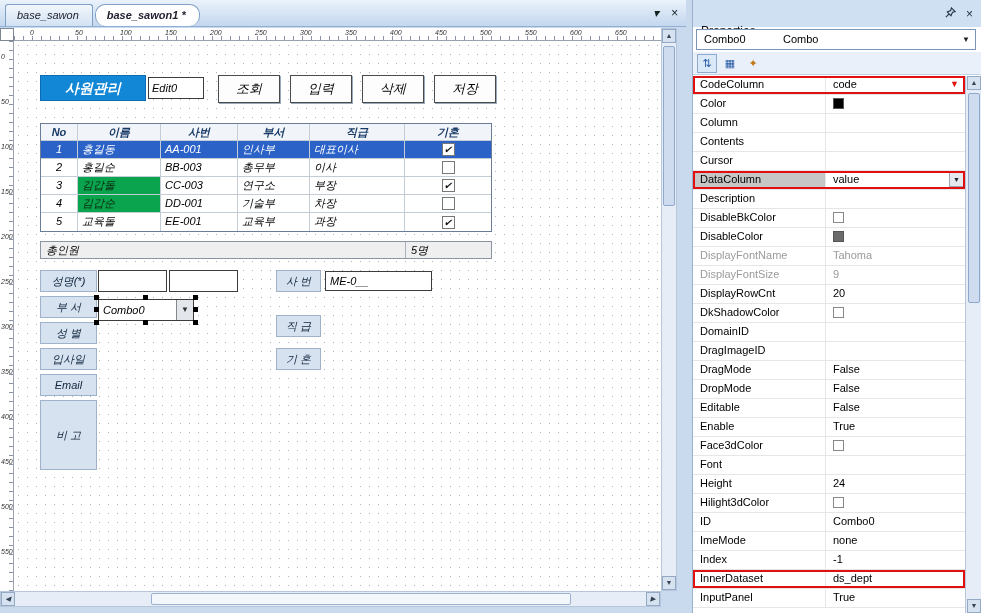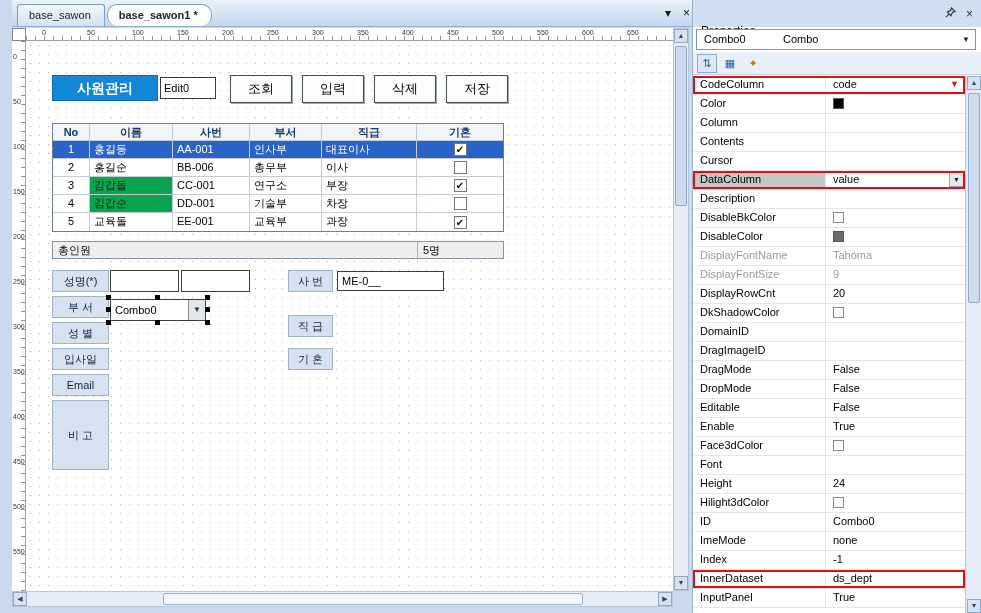--- a/index.html
+++ b/index.html
@@ -1,21 +1,21 @@
 <!DOCTYPE html>
 <html style="--accent: #1287d5; --selrow: #2a62c8; --green: #0aa44e; --hlred: #e01010; --labelbg: #d6e2f0;"><head>
 <meta charset="utf-8">
 <style>
 * { margin:0; padding:0; box-sizing:border-box; }
 html,body { background:#eee; }
 .app { position:relative; width:981px; height:613px; background:#c9daee; overflow:hidden;
        font-family:"Liberation Sans", sans-serif; font-size:11px; color:#000; }
 
 
-.left { position:absolute; left:12px; top:0; width:686px; height:613px; }
+.left { position:absolute; left:0; top:0; width:686px; height:613px;font-style:italic; }
 
 .tabbar { position:absolute; left:0; top:0; width:100%; height:27px;
   background:linear-gradient(#eaf2fb,#c3d7ee); border-bottom:1px solid #8fafd4;
   display:flex; align-items:flex-end; padding-left:5px; }
 .tab { height:22px; line-height:20px; padding:0 13px 0 11px; border:1px solid #7e9fc6; border-bottom:none;
   border-radius:3px 3px 0 0; background:linear-gradient(#f2f7fc,#d2e2f3); margin-right:2px; color:#223; }
 .tab.active { background:#fff; font-weight:bold;border-radius:10px; }
 .tabbar-controls { position:absolute; right:8px; top:6px; display:flex; gap:12px; color:#122; font-size:12px; }
 
 .corner { position:absolute; left:0; top:28px; width:14px; height:13px; background:#fff; border:1px solid #7e8894; }
@@ -200,31 +200,31 @@
             <div class="gcell" style="flex: 0 0 77px;">AA-001</div>
             <div class="gcell" style="flex: 0 0 72px;">인사부</div>
             <div class="gcell" style="flex: 0 0 95px;">대표이사</div>
             <div class="gcell cbcell" style="flex: 0 0 86px;">
               <span class="cb">✔</span>
             </div>
           </div>
           <div class="grow">
             <div class="gcell c" style="flex: 0 0 37px;">2</div>
             <div class="gcell" style="flex: 0 0 83px;">홍길순</div>
-            <div class="gcell" style="flex: 0 0 77px;">BB-006</div>
+            <div class="gcell" style="flex: 0 0 77px;">BB-003</div>
             <div class="gcell" style="flex: 0 0 72px;">총무부</div>
             <div class="gcell" style="flex: 0 0 95px;">이사</div>
             <div class="gcell cbcell" style="flex: 0 0 86px;">
               <span class="cb"></span>
             </div>
           </div>
           <div class="grow">
             <div class="gcell c" style="flex: 0 0 37px;">3</div>
             <div class="gcell green" style="flex: 0 0 83px;">김갑돌</div>
-            <div class="gcell" style="flex: 0 0 77px;">CC-001</div>
+            <div class="gcell" style="flex: 0 0 77px;">CC-003</div>
             <div class="gcell" style="flex: 0 0 72px;">연구소</div>
             <div class="gcell" style="flex: 0 0 95px;">부장</div>
             <div class="gcell cbcell" style="flex: 0 0 86px;">
               <span class="cb">✔</span>
             </div>
           </div>
           <div class="grow">
             <div class="gcell c" style="flex: 0 0 37px;">4</div>
             <div class="gcell green" style="flex: 0 0 83px;">김갑순</div>
             <div class="gcell" style="flex: 0 0 77px;">DD-001</div>

